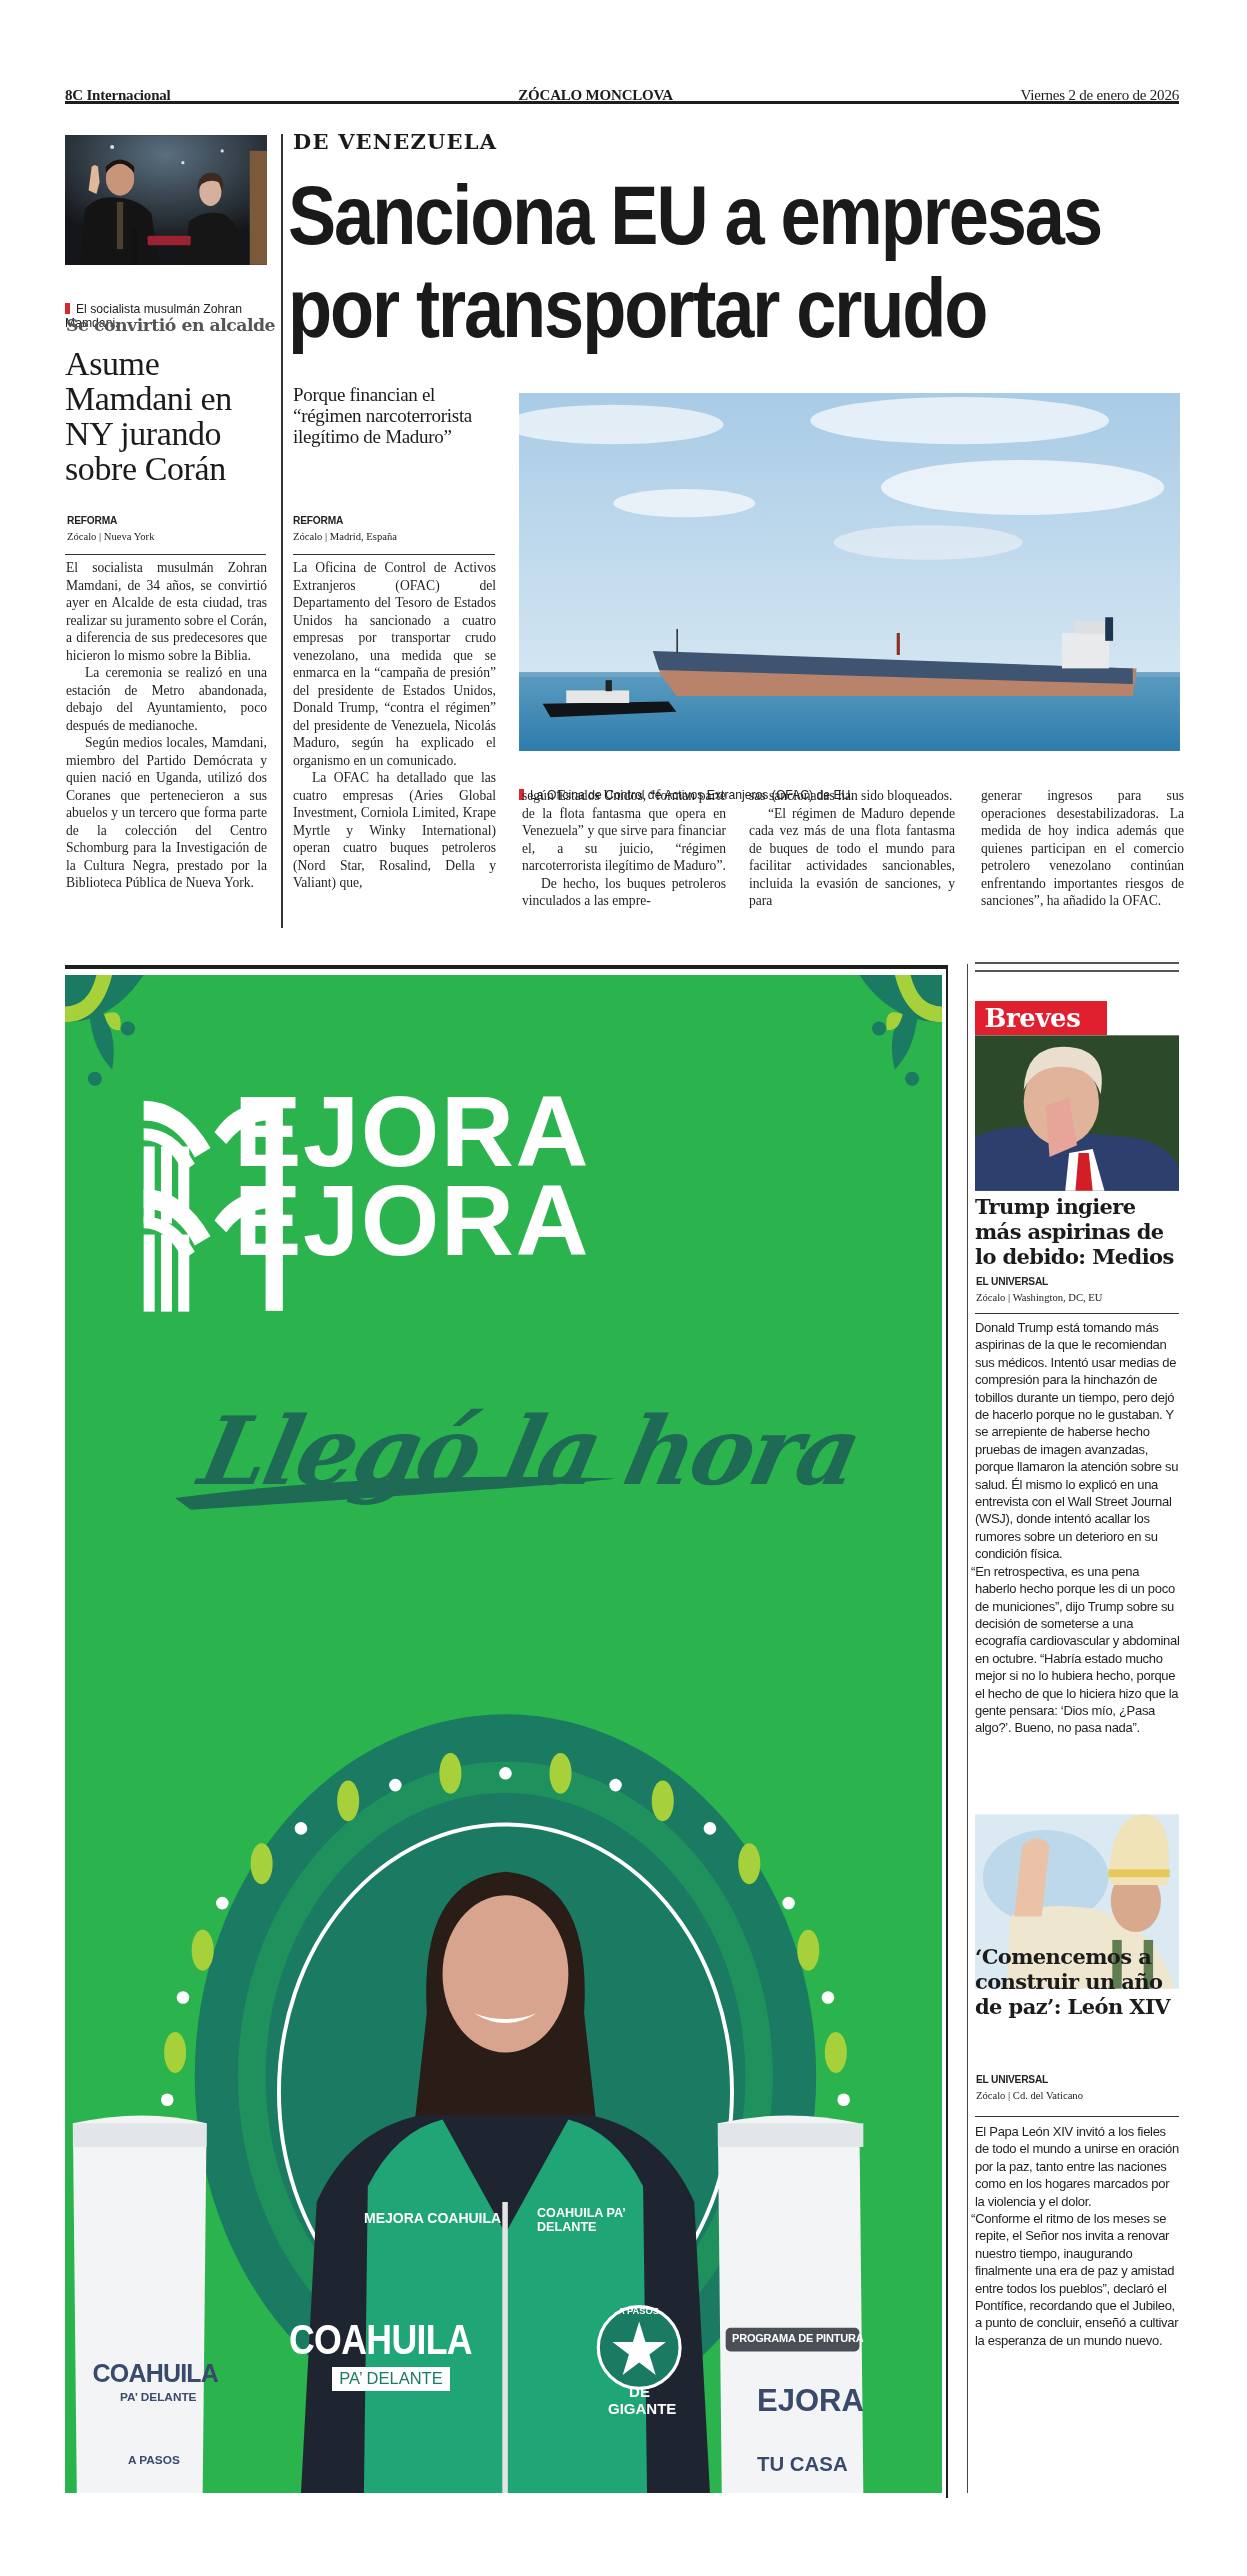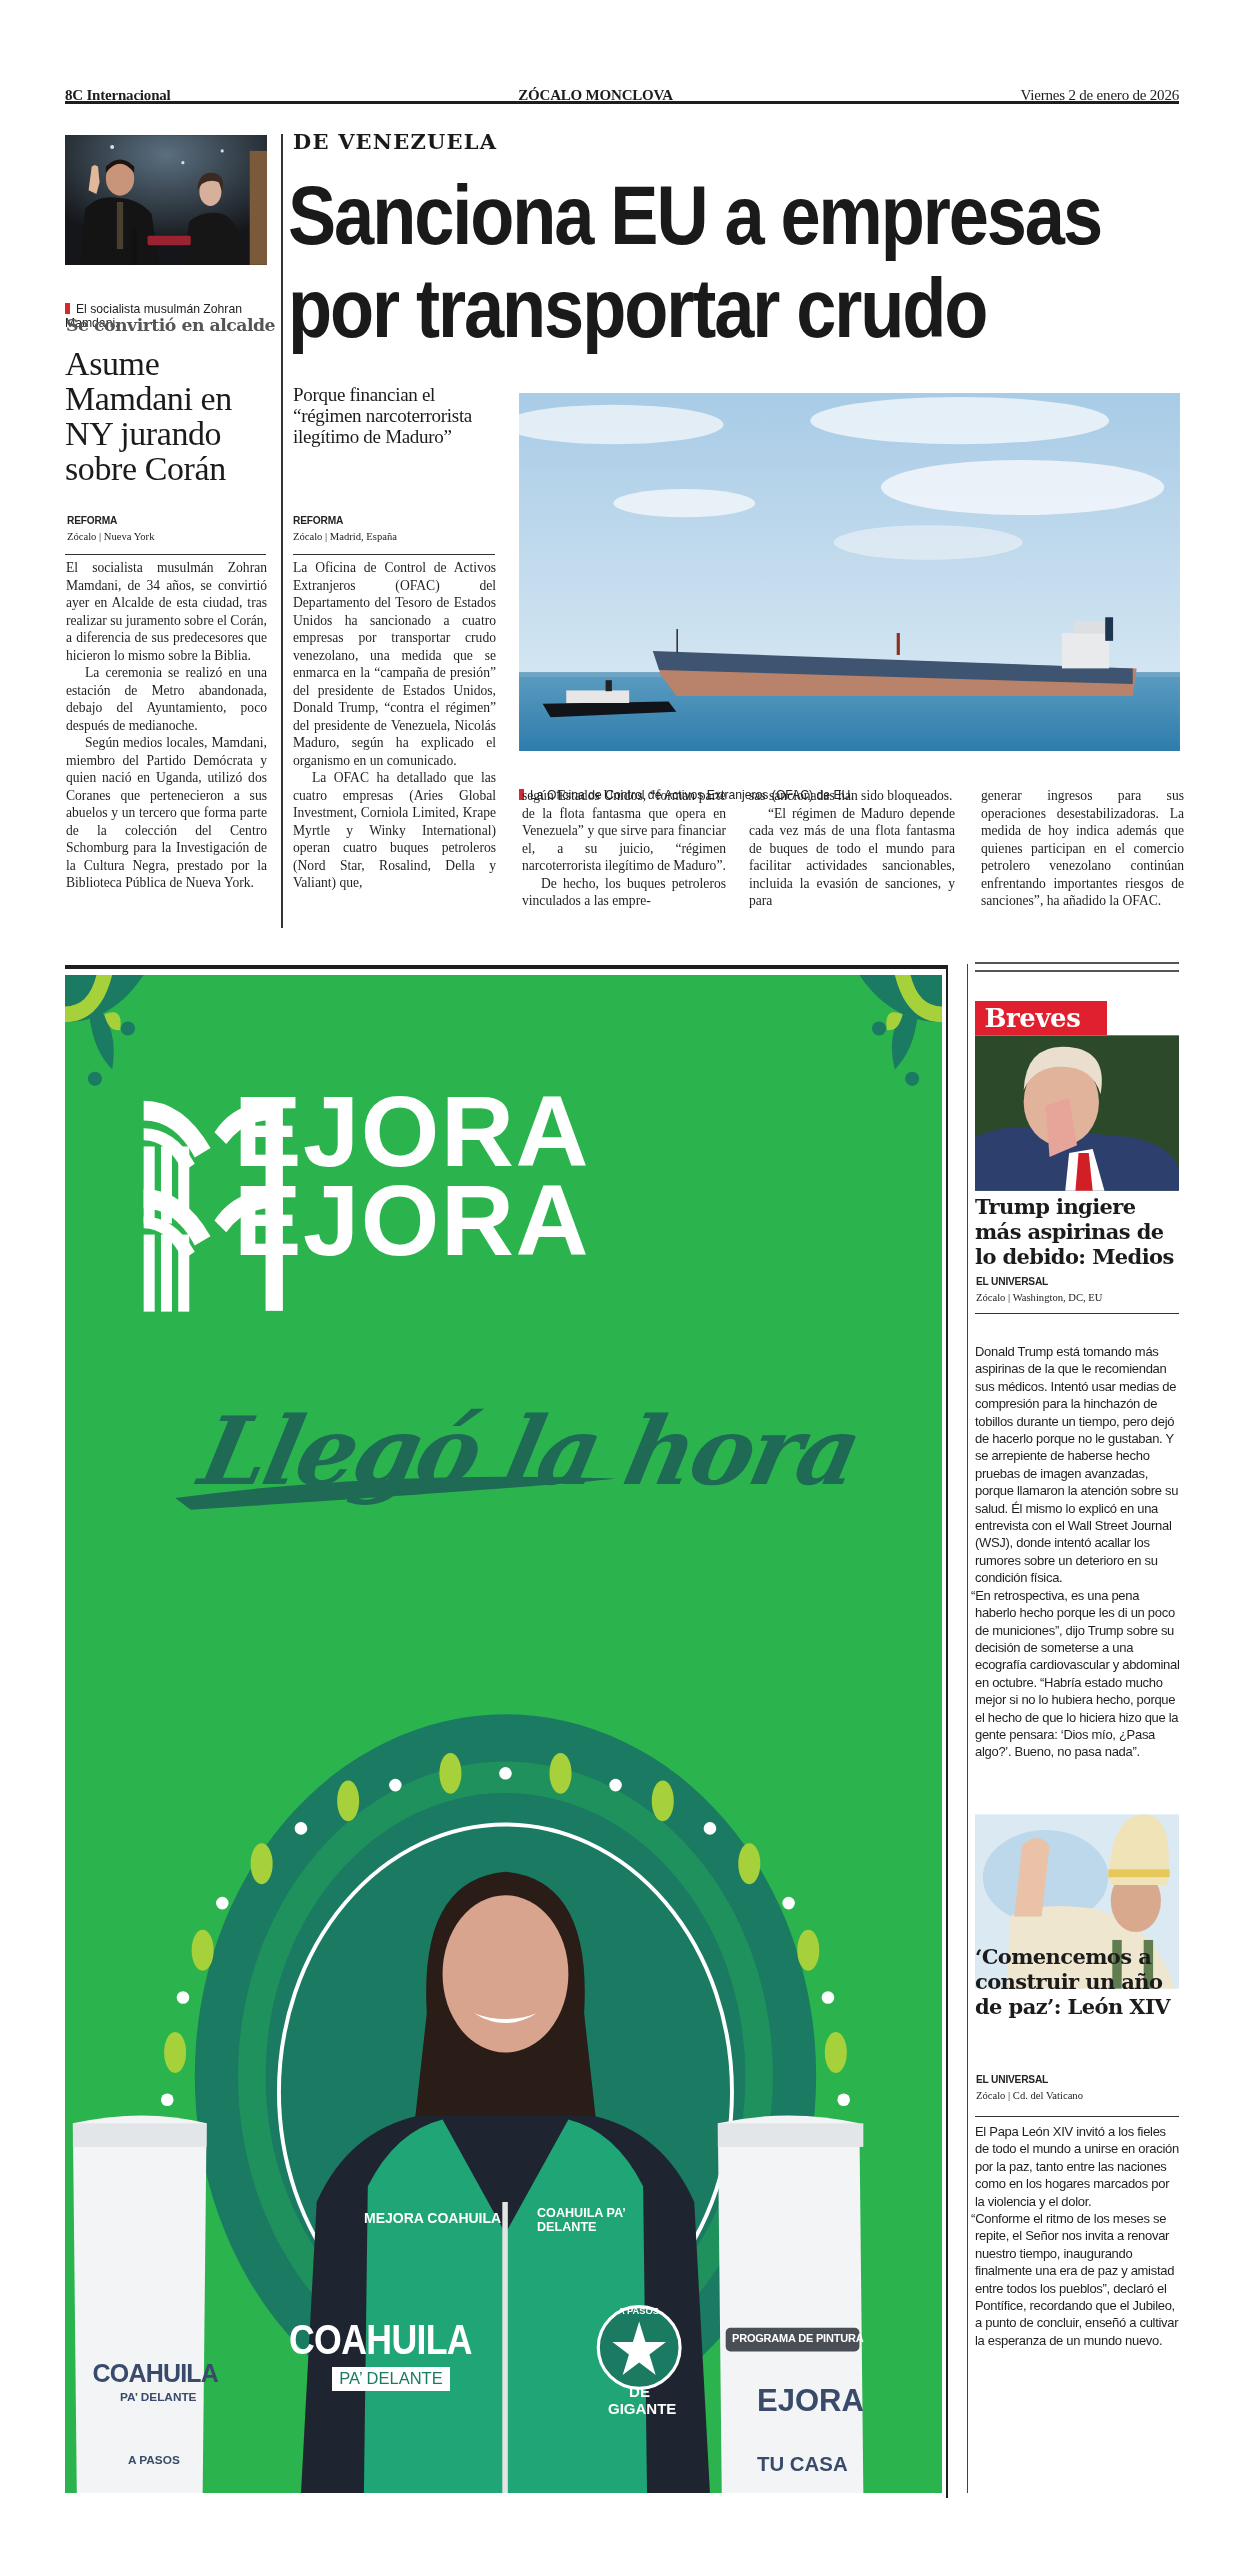--- a/index.html
+++ b/index.html
@@ -309,21 +309,21 @@
     <path d="M62 70 Q65 10 120 15 Q170 20 160 75 Q150 40 110 40 Q75 40 62 70Z" fill="#eadfcf"></path>
     <path d="M90 90 L120 80 L130 140 L95 155Z" fill="#e7a59a"></path>
     <path d="M120 150 L150 145 L165 198 L115 198Z" fill="#ffffff"></path>
     <path d="M132 150 L145 150 L150 198 L128 198Z" fill="#d21f26"></path>
   </svg>
 </div>
 <div class="abs sb-head" style="top:1194px;">Trump ingiere más aspirinas de lo debido: Medios</div>
 <div class="abs agency" style="left:976px;top:1276px;">EL UNIVERSAL</div>
 <div class="abs dateline" style="left:976px;top:1292px;">Zócalo | Washington, DC, EU</div>
 <div class="abs hr-thin" style="left:975px;top:1313px;width:204px;"></div>
-<div class="abs sb-body" style="top:1319px;margin-top:24px;">
+<div class="abs sb-body" style="top:1319px;">
   <p>Donald Trump está tomando más aspirinas de la que le recomiendan sus médicos. Intentó usar medias de compresión para la hinchazón de tobillos durante un tiempo, pero dejó de hacerlo porque no le gustaban. Y se arrepiente de haberse hecho pruebas de imagen avanzadas, porque llamaron la atención sobre su salud. Él mismo lo explicó en una entrevista con el Wall Street Journal (WSJ), donde intentó acallar los rumores sobre un deterioro en su condición física.</p>
   <p class="q">“En retrospectiva, es una pena haberlo hecho porque les di un poco de municiones”, dijo Trump sobre su decisión de someterse a una ecografía cardiovascular y abdominal en octubre. “Habría estado mucho mejor si no lo hubiera hecho, porque el hecho de que lo hiciera hizo que la gente pensara: ‘Dios mío, ¿Pasa algo?’. Bueno, no pasa nada”.</p>
 </div>
 
 <div class="abs sb-photo" style="top:1814px;height:175px;">
   <svg width="204" height="175" viewBox="0 0 260 222">
     <rect width="260" height="222" fill="#dbe9f3"></rect>
     <ellipse cx="90" cy="80" rx="80" ry="60" fill="#a9cde6" opacity="0.6"></ellipse>
     <path d="M40 222 L45 130 Q80 110 150 120 Q230 140 255 222Z" fill="#efe6cf"></path>
     <ellipse cx="205" cy="110" rx="32" ry="40" fill="#d9a98e"></ellipse>

